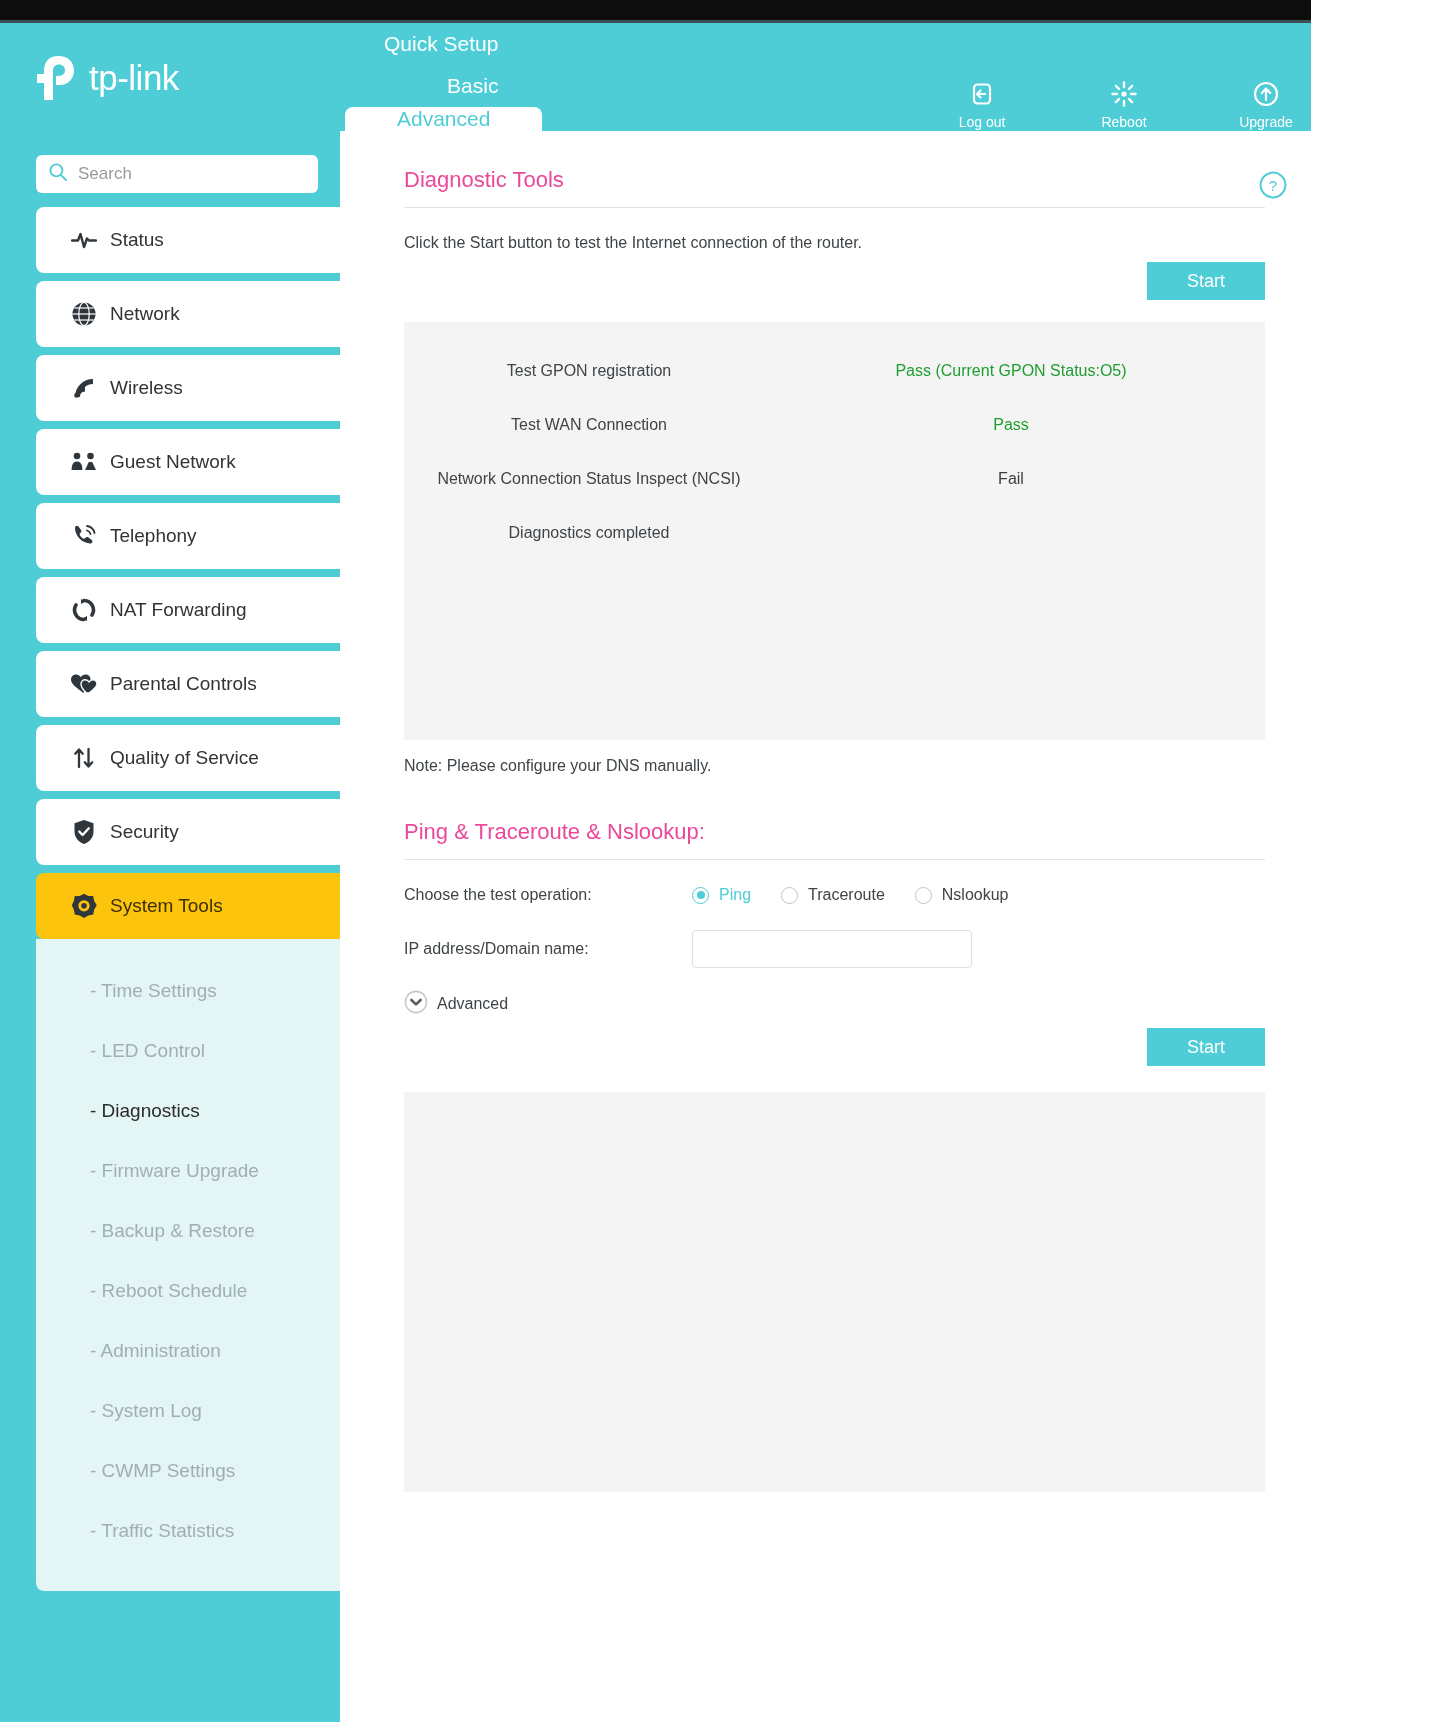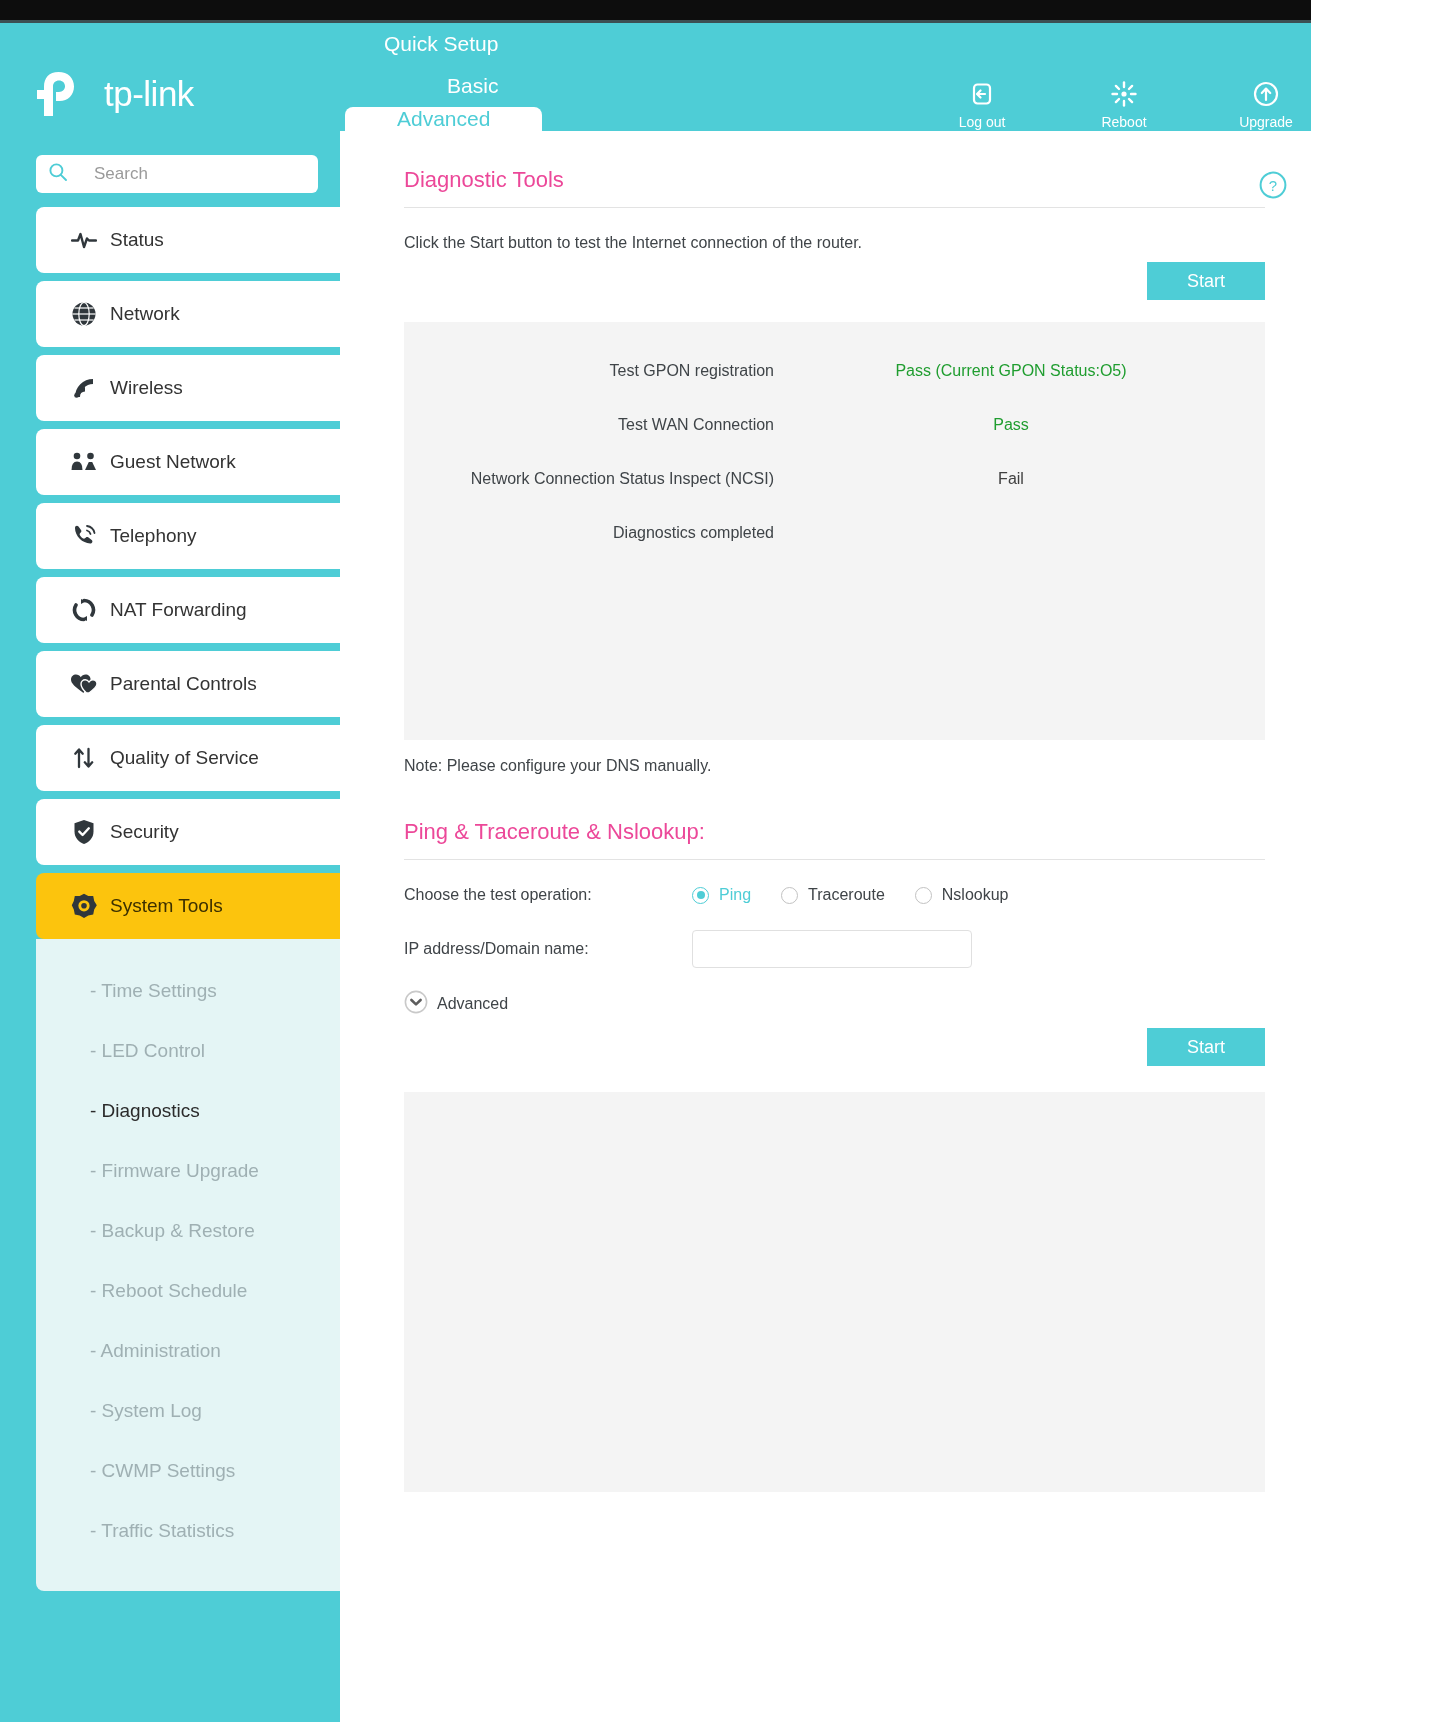--- a/index.html
+++ b/index.html
@@ -16,22 +16,22 @@
   .topbar-seam { height: 3px; background: #3c4f53; width: 1311px; }
 
   
   .header {
     position: relative;
     height: 108px;
     background: #4ecdd6;
     width: 1311px;
   }
   .logo {
-    position: absolute; left: 36px; top: 48px;
-    display: flex; align-items: center; gap: 18px;
+    position: absolute; left: 36px; top: 32px;
+    display: flex; align-items: center; gap: 3px;
   }
   .logo-mark { width: 50px; height: 46px; }
   .logo-text { color: #ffffff; font-size: 35px; font-weight: 400; letter-spacing: -0.5px; }
 
   .navtabs {
     position: absolute; left: 340px; top: 0;
     display: flex; align-items: flex-end; height: 108px; flex-direction: column;
   }
   .navtab {
     font-size: 21px; color: #ffffff;
@@ -63,21 +63,21 @@
 
   
   .sidebar {
     width: 340px; background: #4ecdd6;
     padding: 0 22px 0 36px;
     flex: 0 0 340px;
     position: relative;
   }
   .searchbox {
     height: 38px; background: #ffffff; border-radius: 6px;
-    display: flex; align-items: center; gap: 26px;
+    display: flex; align-items: center; gap: 10px;
     padding: 0 12px; margin-top: 24px;
   }
   .searchbox .ph { color: #9a9a9a; font-size: 17px; }
 
   .menu { margin-top: 14px; }
   .menu-item {
     height: 66px; background: #ffffff;
     border-radius: 8px 0 0 8px;
     display: flex; align-items: center;
     padding-left: 34px; gap: 12px;
@@ -136,21 +136,21 @@
     background: #f4f4f4;
     margin-top: 22px;
     height: 418px;
     padding-top: 22px;
   }
   .result-row {
     display: flex; align-items: center;
     height: 54px;
   }
   .result-label {
-    width: 370px; text-align: right;
+    width: 370px; text-align: center;
     font-size: 16px; color: #3f4448;
   }
   .result-value {
     margin-left: 72px;
     font-size: 16px;
     width: 330px;
     text-align: center;
   }
   .v-pass { color: #1f9d2f; }
   .v-fail { color: #404040; }

